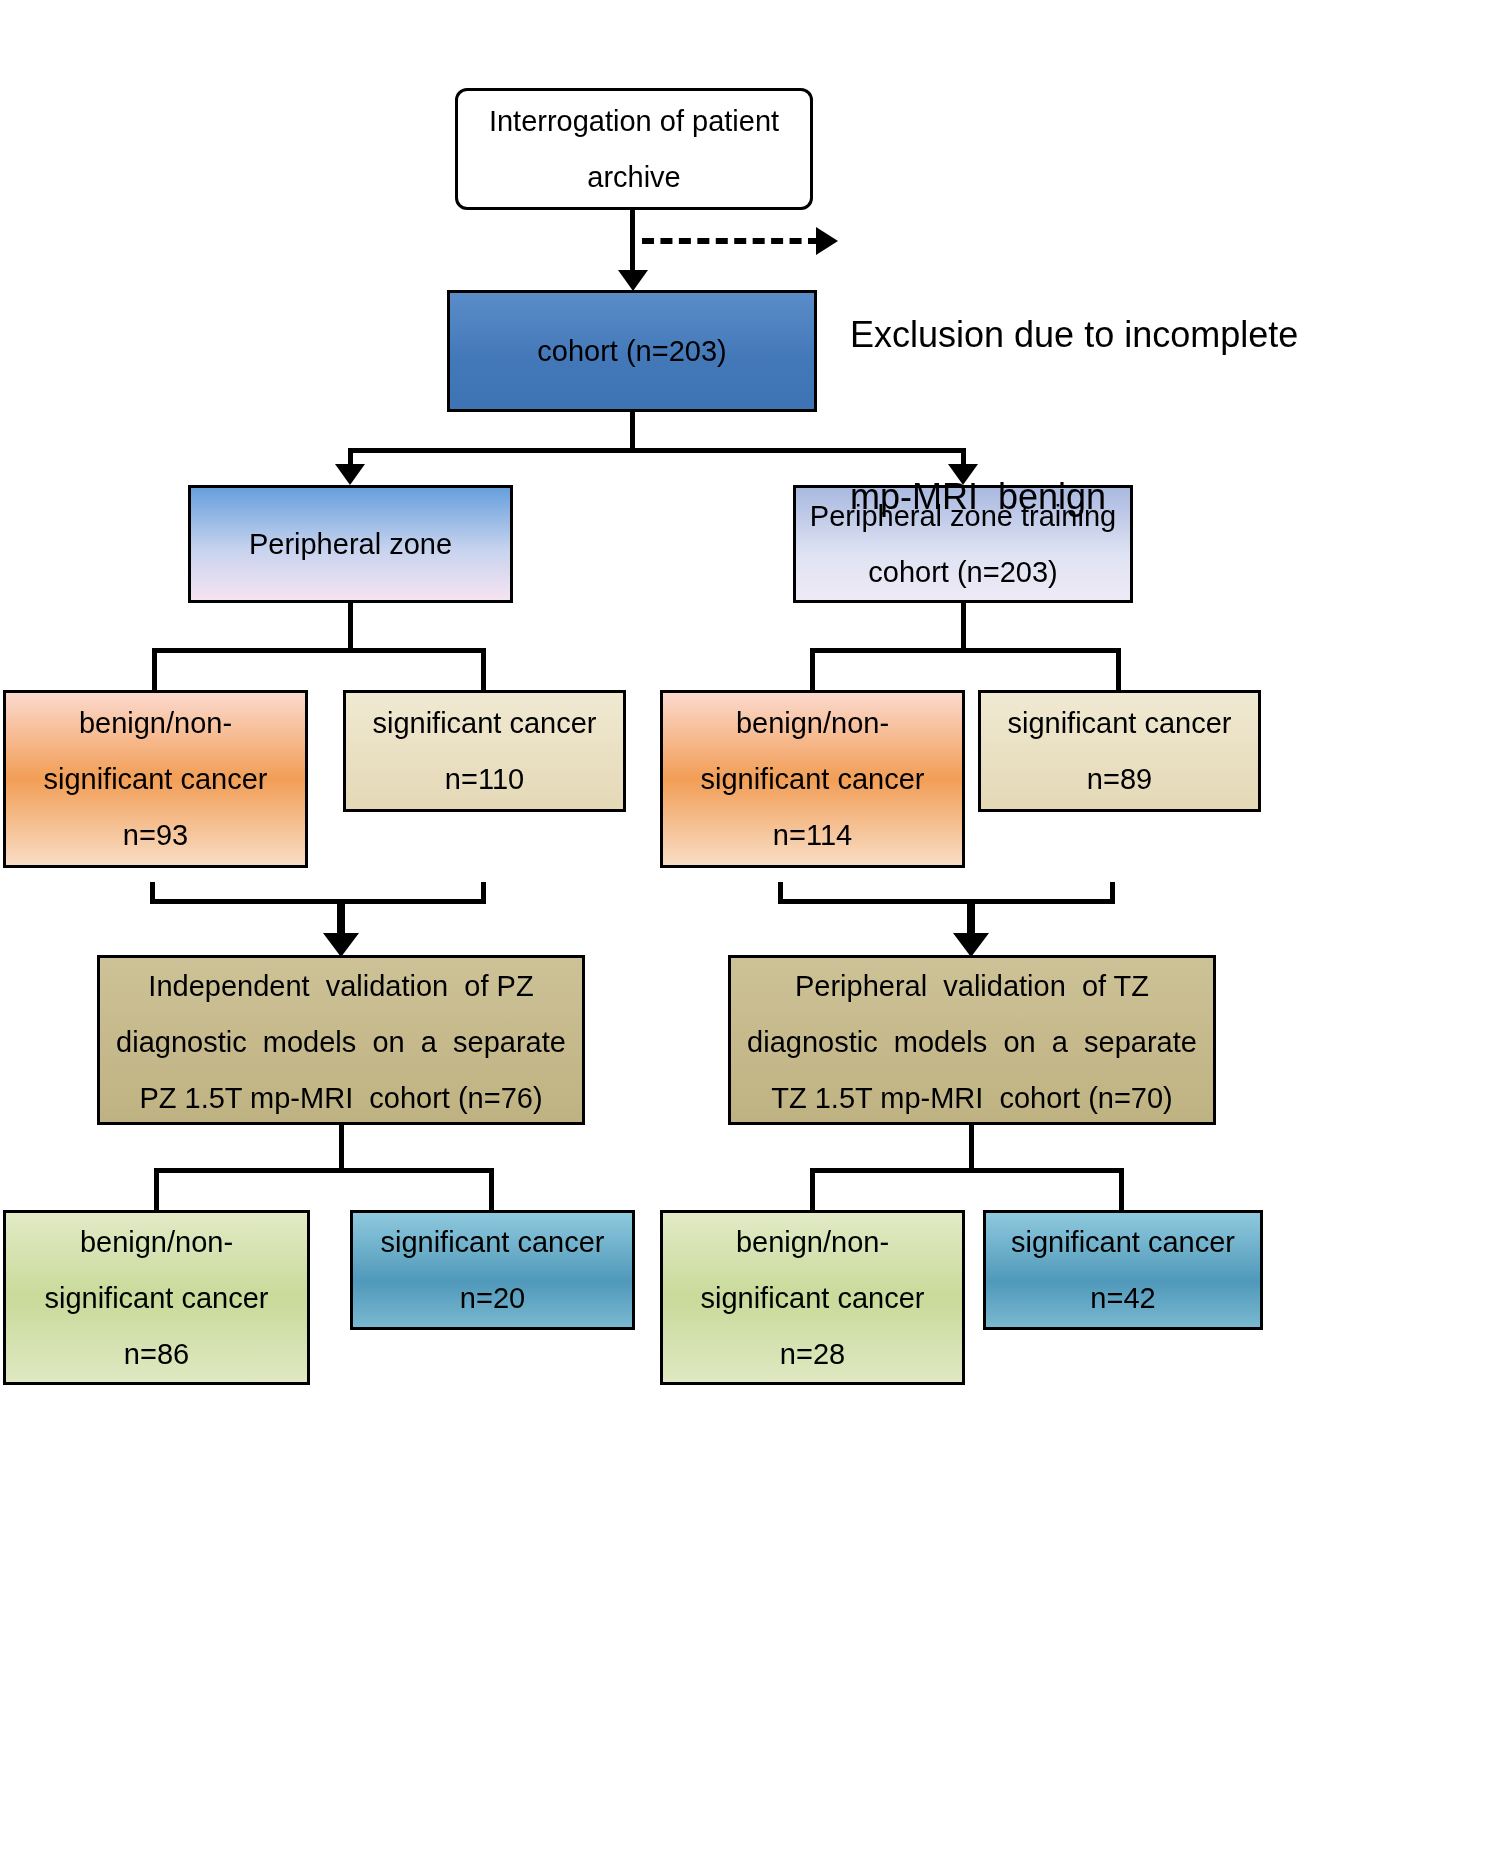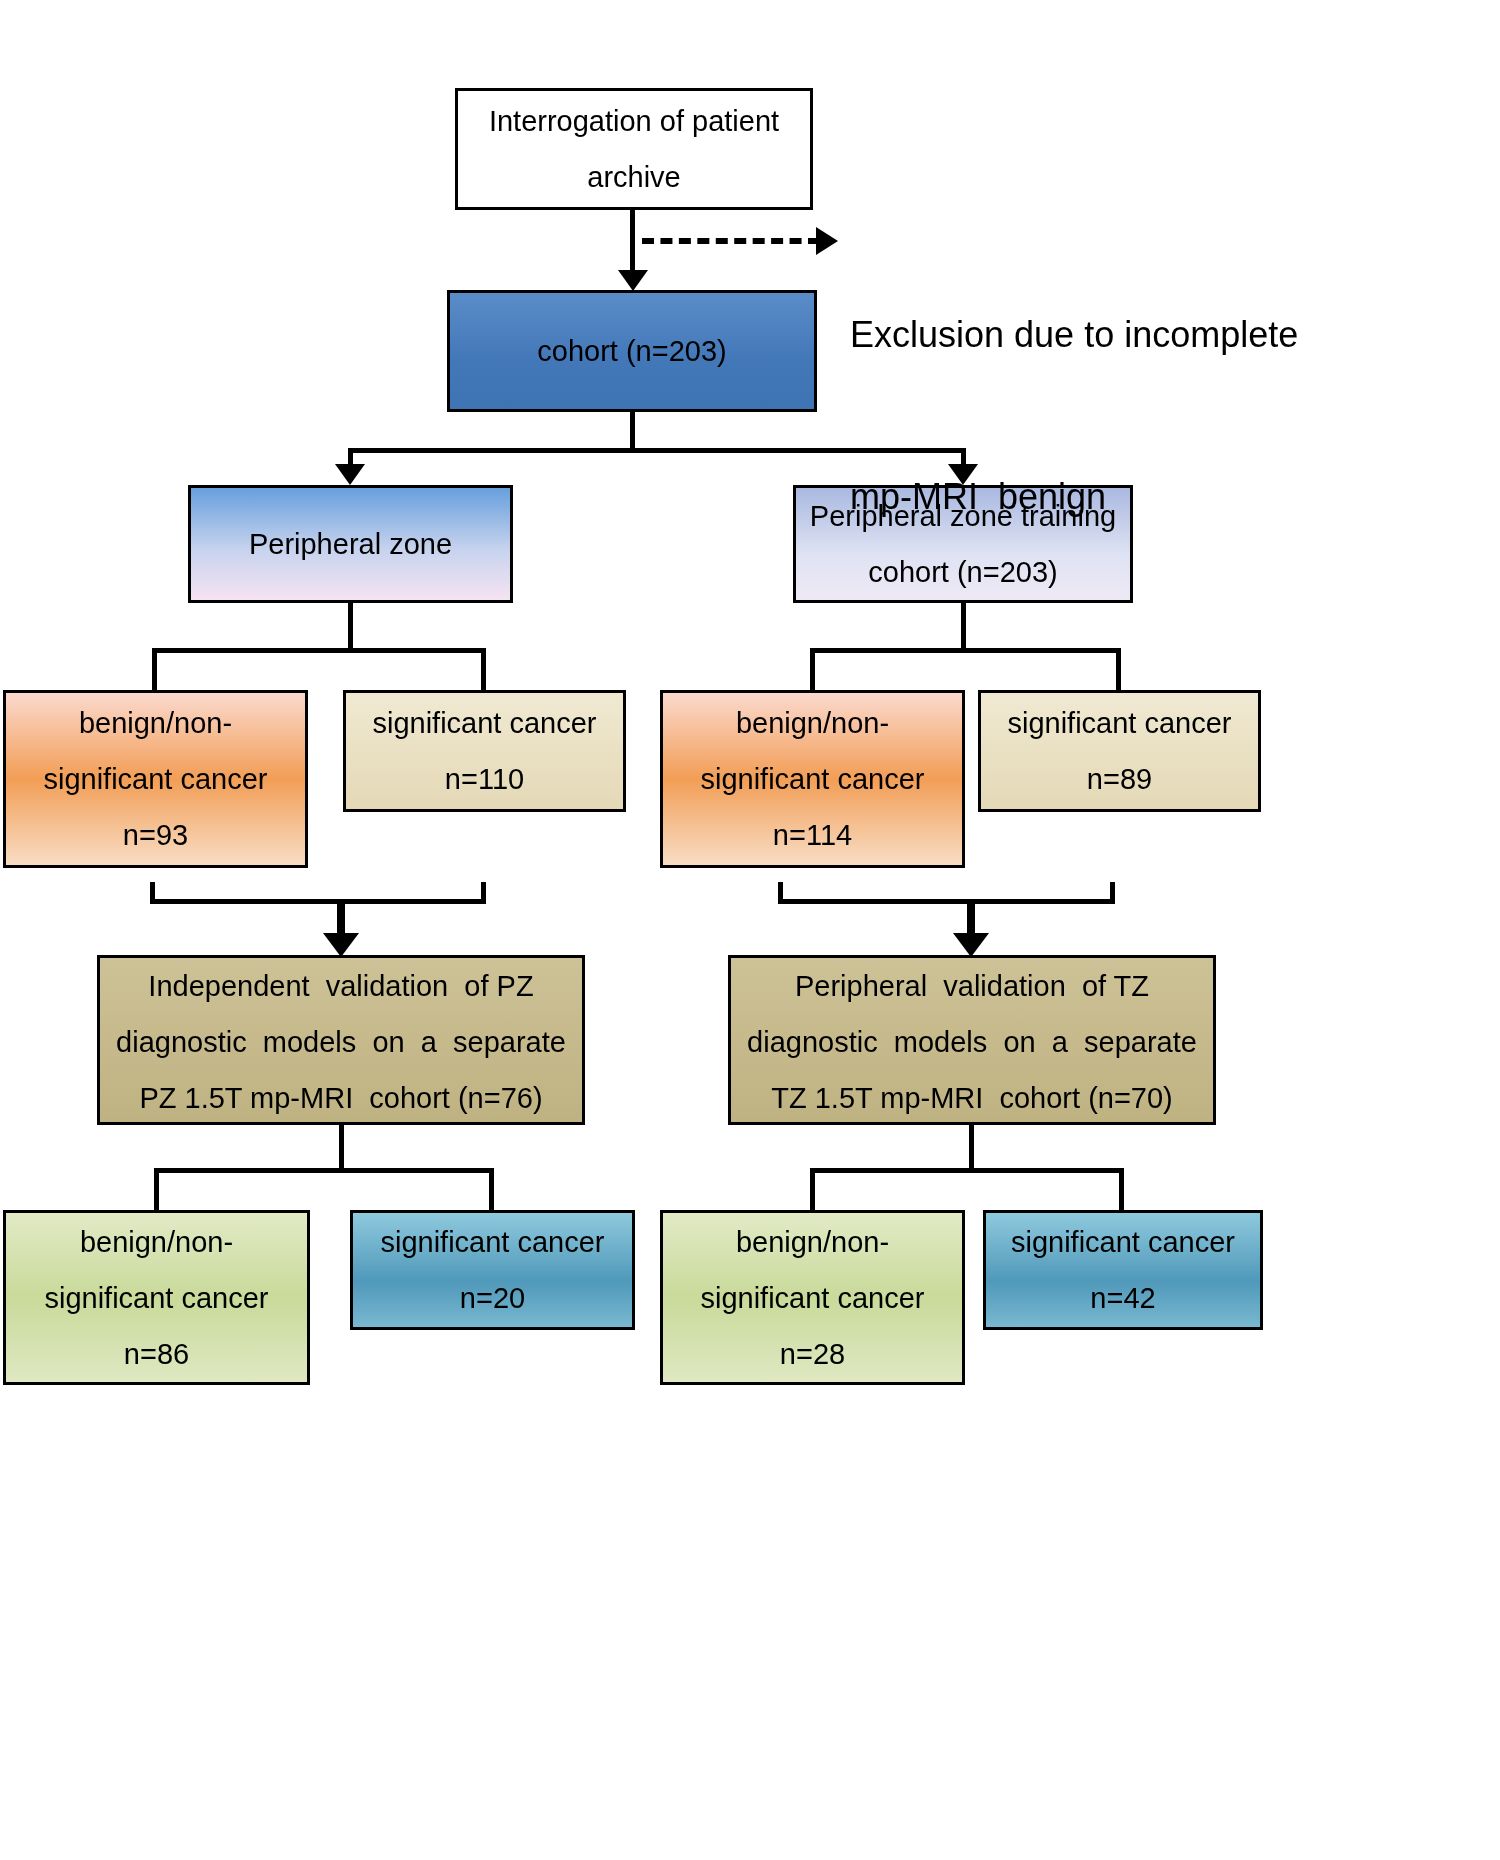--- a/index.html
+++ b/index.html
@@ -55,21 +55,21 @@
     font-size:36px;
     line-height:54px;
     white-space:pre;
   }
 </style>
 </head>
 <body>
 
 <div class="canvas">
 
-  <div class="box fill-white" style="left:455px;top:88px;width:358px;height:122px;">
+  <div class="box fill-white" style="left:455px;top:88px;width:358px;height:122px;border-radius:12px;">
     <div class="line">Interrogation of patient</div>
     <div class="line">archive</div>
   </div>
 
   <div class="box fill-blue" style="left:447px;top:290px;width:370px;height:122px;">
     <div class="line">cohort (n=203)</div>
   </div>
 
   <div class="box fill-pz" style="left:188px;top:485px;width:325px;height:118px;">
     <div class="line">Peripheral zone</div>

